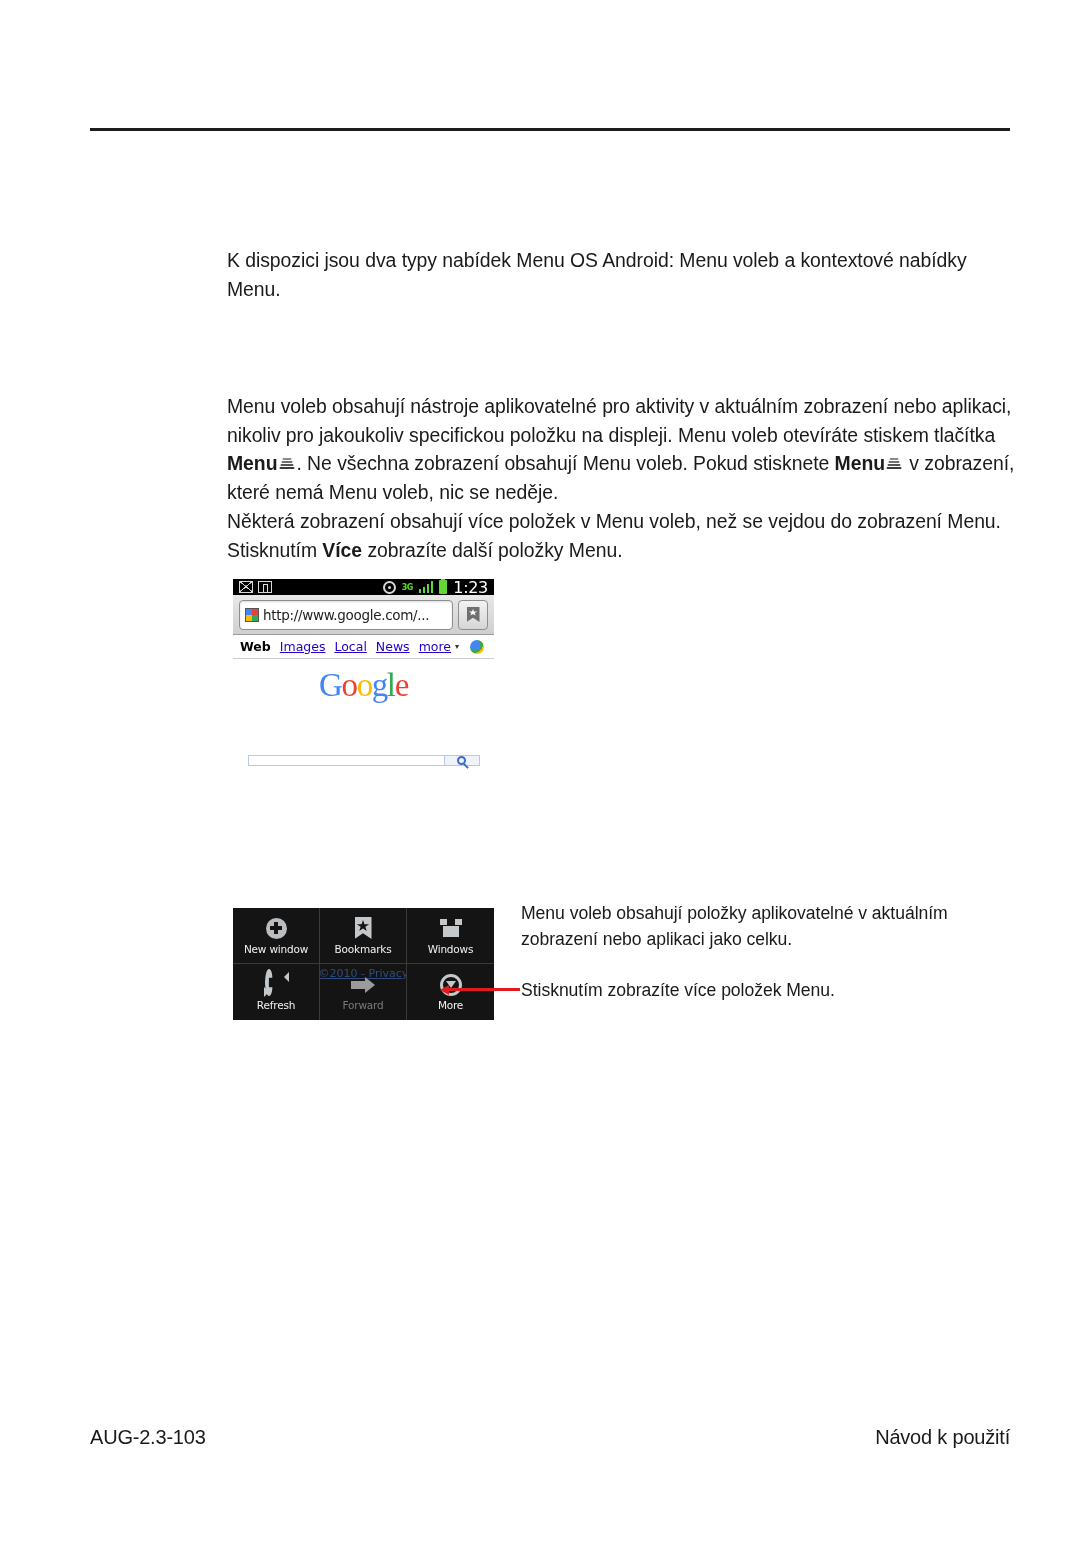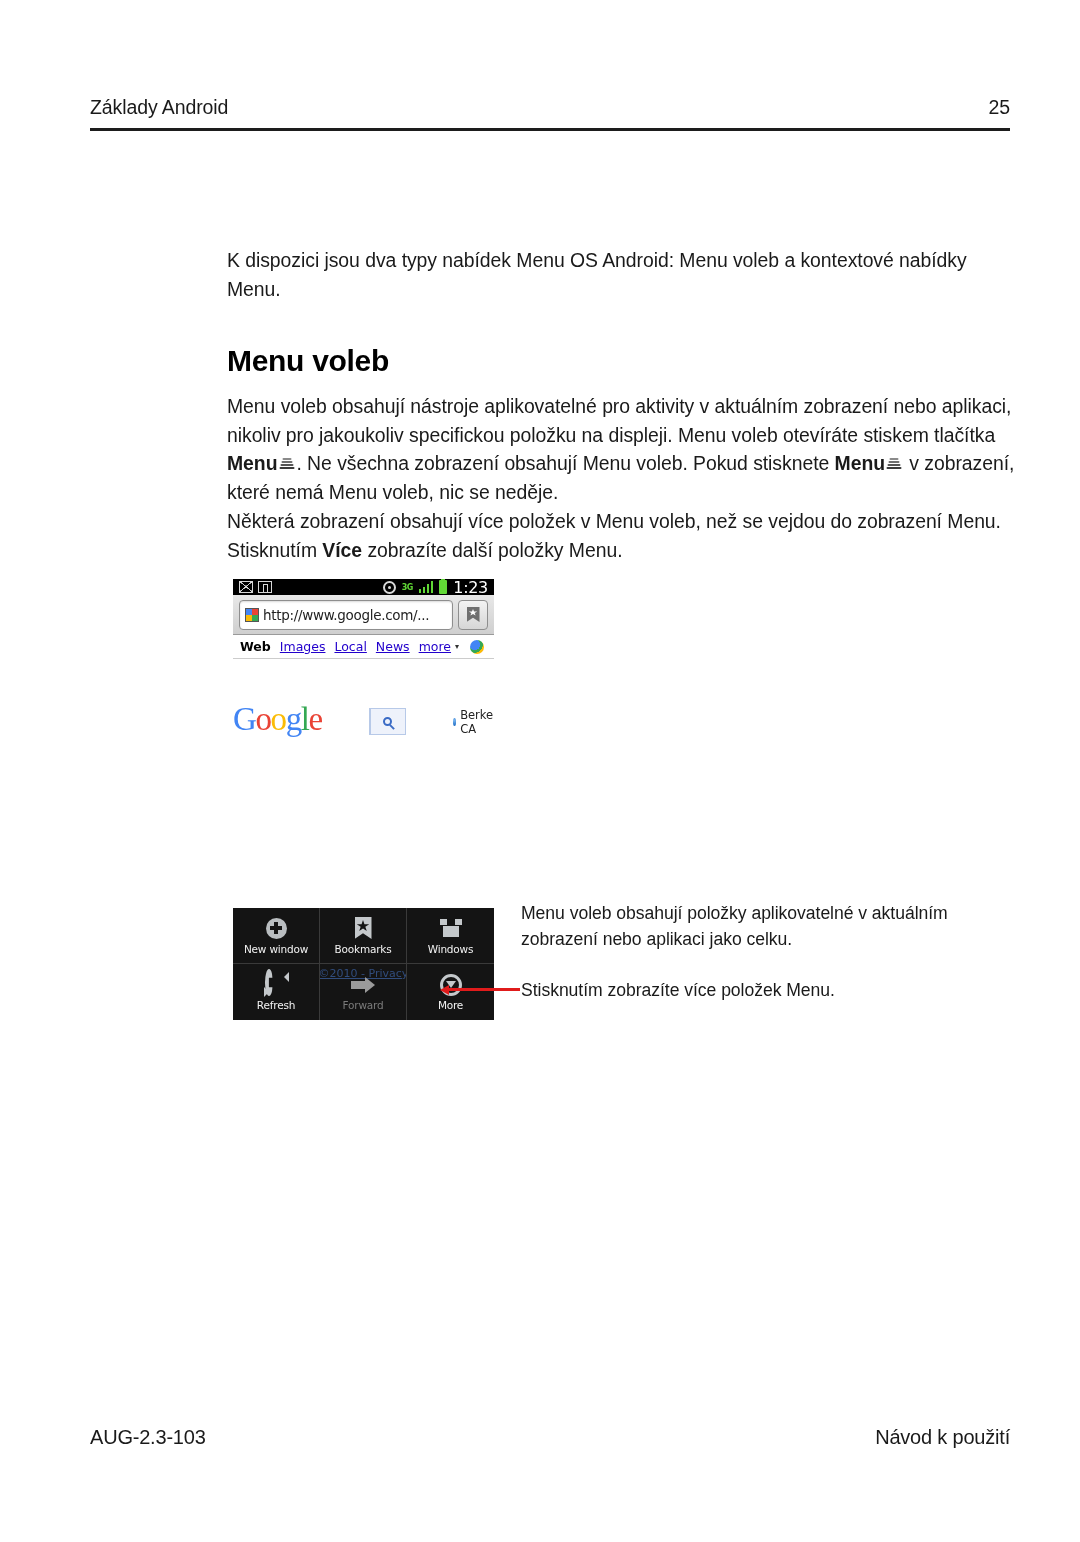--- a/index.html
+++ b/index.html
@@ -227,21 +227,21 @@
   .nav-caret { font-size: 8px; color:#333; margin-left:-5px;}
   .goog-ball {
     width:14px; height:14px; border-radius:50%;
     background: radial-gradient(circle at 35% 35%, #4285f4 0 40%, #34a853 41% 60%, #fbbc05 61% 78%, #ea4335 79% 100%);
     margin-left: 2px;
   }
 
   .content {
     background:#fff;
     height: 113px;
-    display:flex; flex-direction:row; align-items:center;
+    display:flex; flex-direction:column; align-items:center;
     padding-top: 7px;
     gap: 47px;
   }
   .glogo { font-family: "Liberation Serif", serif; font-size: 33px; letter-spacing:-1.4px; line-height: 38px;}
   .glogo .b1{color:#4285f4;} .glogo .r{color:#ea4335;} .glogo .y{color:#fbbc05;}
   .glogo .b2{color:#4285f4;} .glogo .g{color:#34a853;} .glogo .r2{color:#ea4335;}
   .searchrow {
     display:flex; width: 232px; height: 27px; margin-top:4px;
   }
   .searchbox {
@@ -355,34 +355,27 @@
     position:absolute; left:90px; top:1426px; width:920px;
     display:flex; justify-content:space-between; align-items:baseline;
     font-size:20px; color:#1a1a1a; letter-spacing:-0.2px;
   }
 </style>
 </head>
 <body>
 
 <div class="page">
 
-  <div class="page-header">
-    <span>Základy Android</span>
-    <span>25</span>
-  </div>
   <div class="header-rule"></div>
 
 
   <div class="body-col" style="top:246px;">
     <p class="para">K dispozici jsou dva typy nabídek Menu OS Android: Menu voleb a kontextové nabídky Menu.</p>
   </div>
 
-  <div class="body-col" style="top:344px;">
-    <h2 class="h2">Menu voleb</h2>
-  </div>
 
   <div class="body-col" style="top:392px;">
     <p class="para">
       <span>Menu voleb obsahují nástroje aplikovatelné pro aktivity v aktuálním zobrazení nebo aplikaci, nikoliv pro jakoukoliv specifickou položku na displeji. Menu voleb otevíráte stiskem tlačítka </span><b>Menu</b><span class="menu-glyph"><i></i><i></i><i></i><i></i></span><span>. Ne všechna zobrazení obsahují Menu voleb. Pokud stisknete </span><b>Menu</b><span class="menu-glyph"><i></i><i></i><i></i><i></i></span><span> v zobrazení, které nemá Menu voleb, nic se neděje.</span>
     </p>
   </div>
 
   <div class="body-col" style="top:507px;">
     <p class="para">
       <span>Některá zobrazení obsahují více položek v Menu voleb, než se vejdou do zobrazení Menu. Stisknutím </span><b>Více</b><span> zobrazíte další položky Menu.</span>

